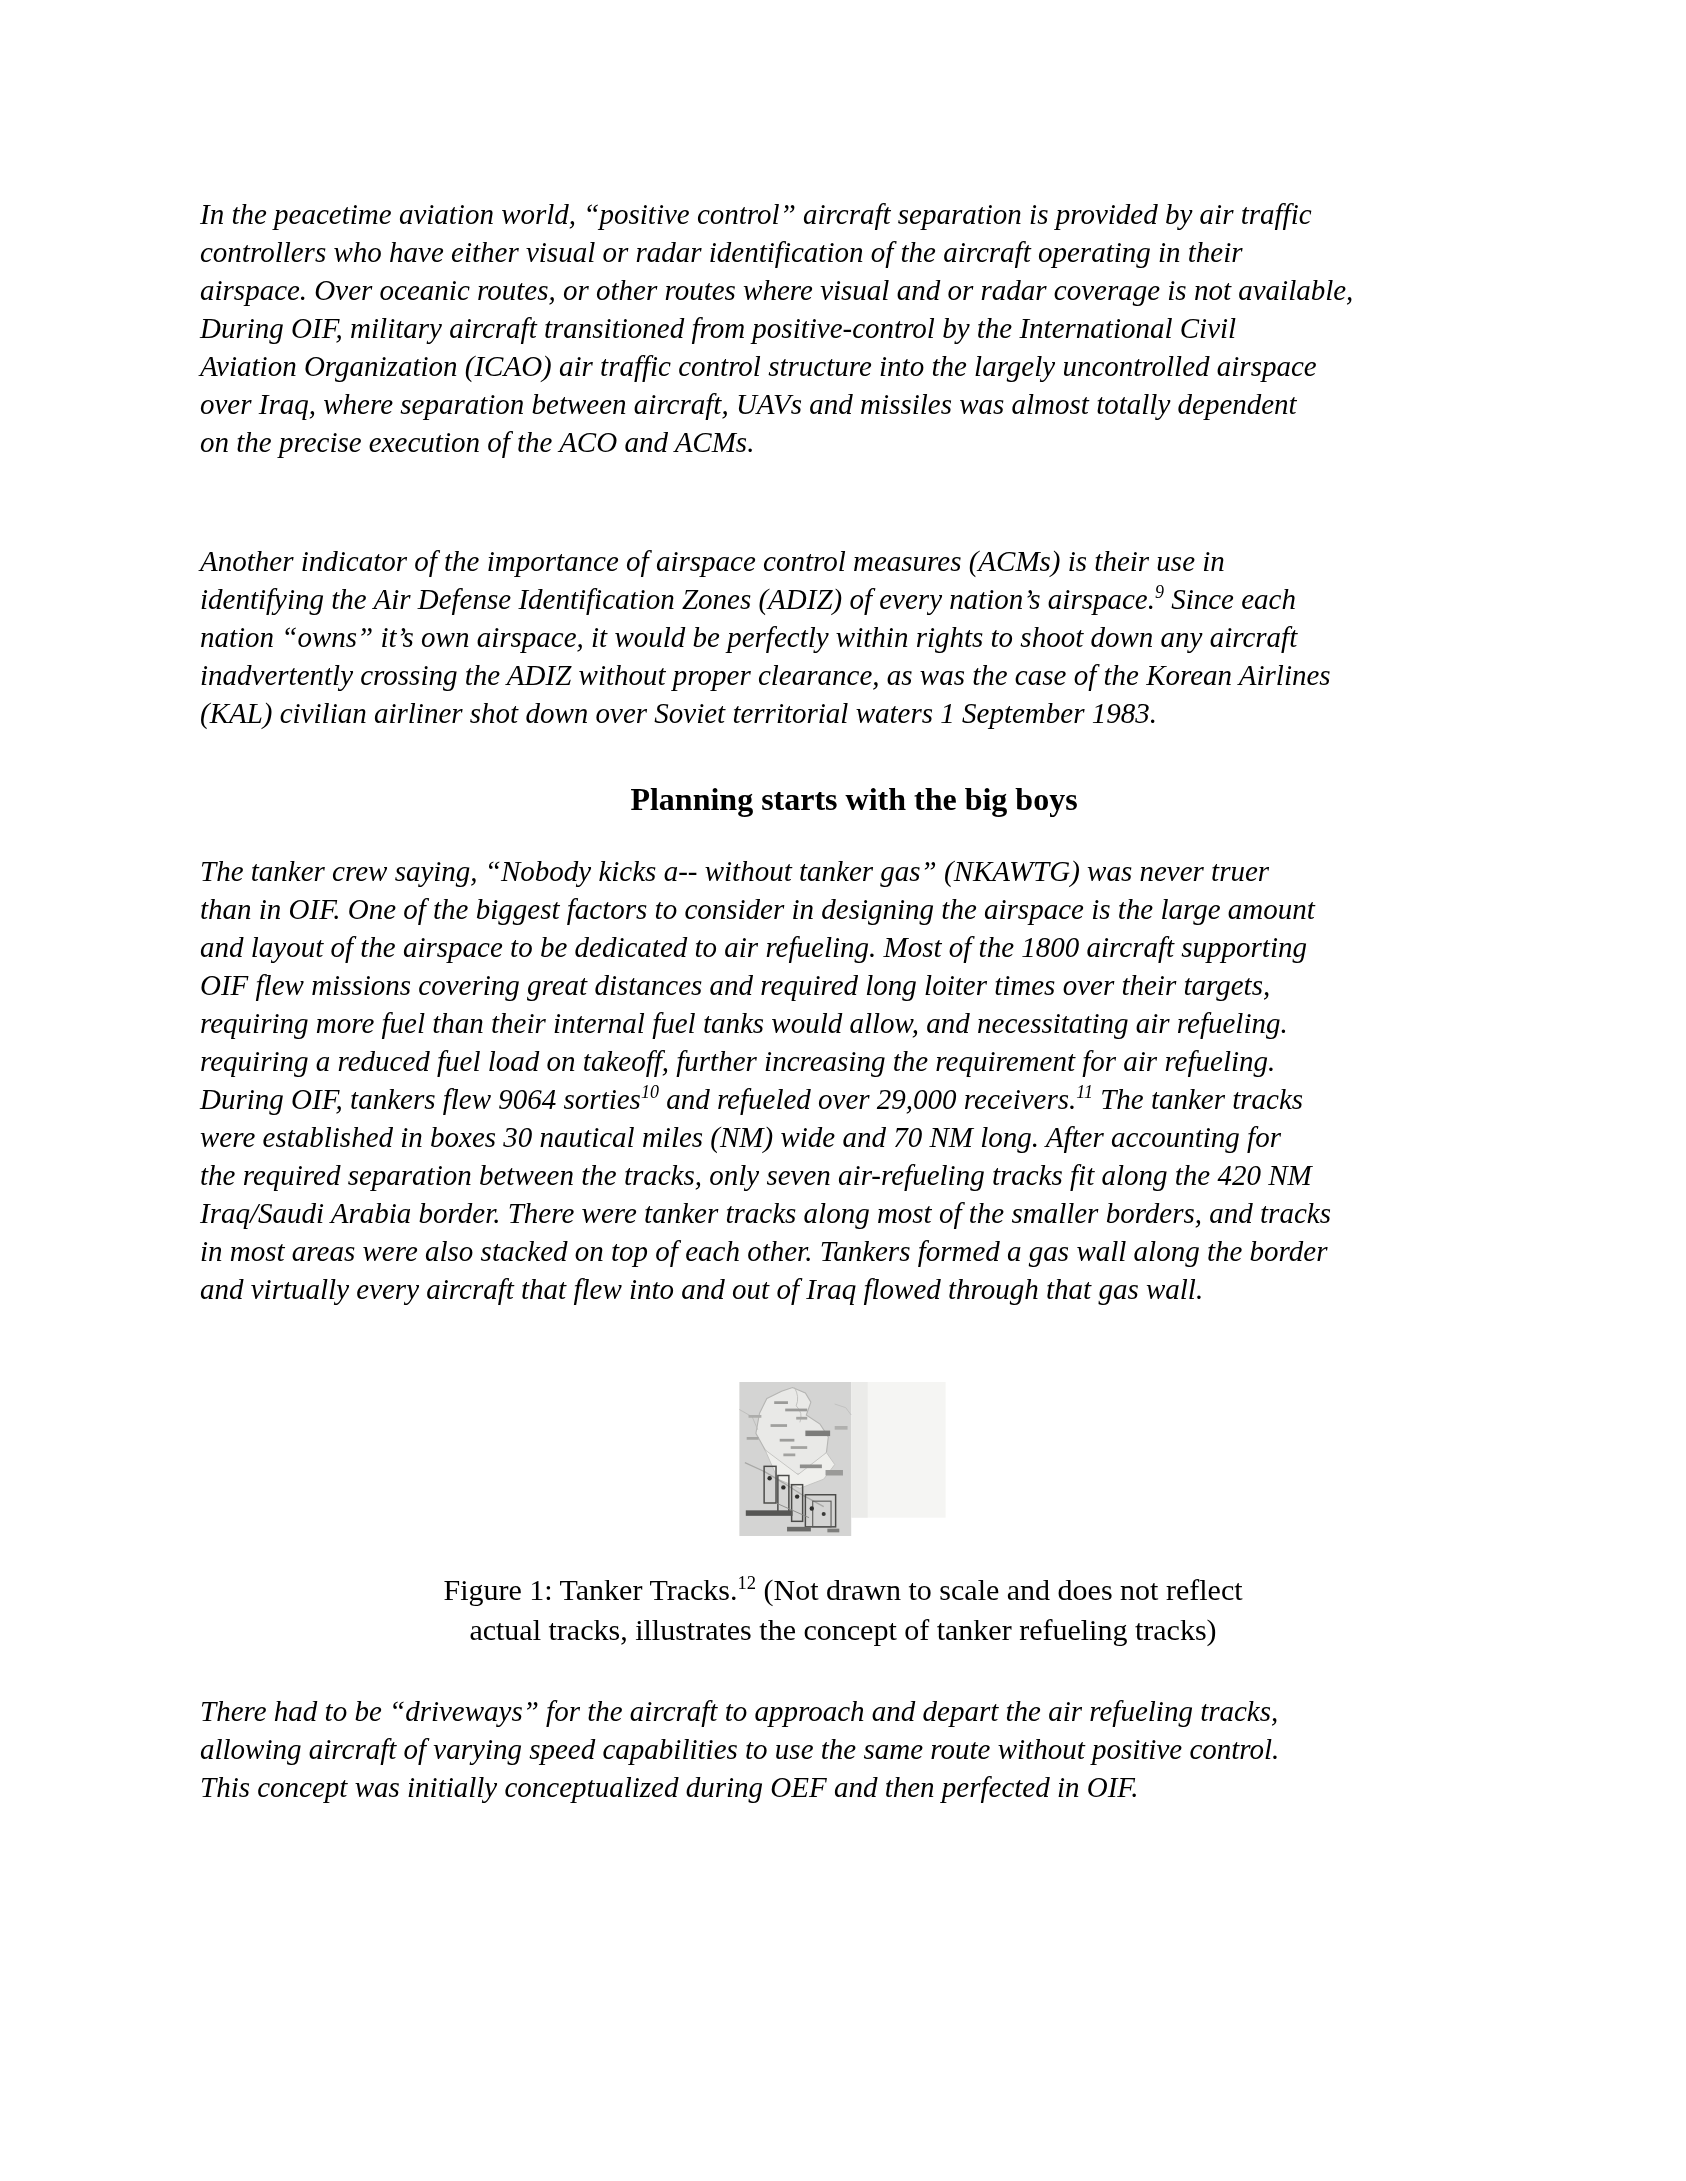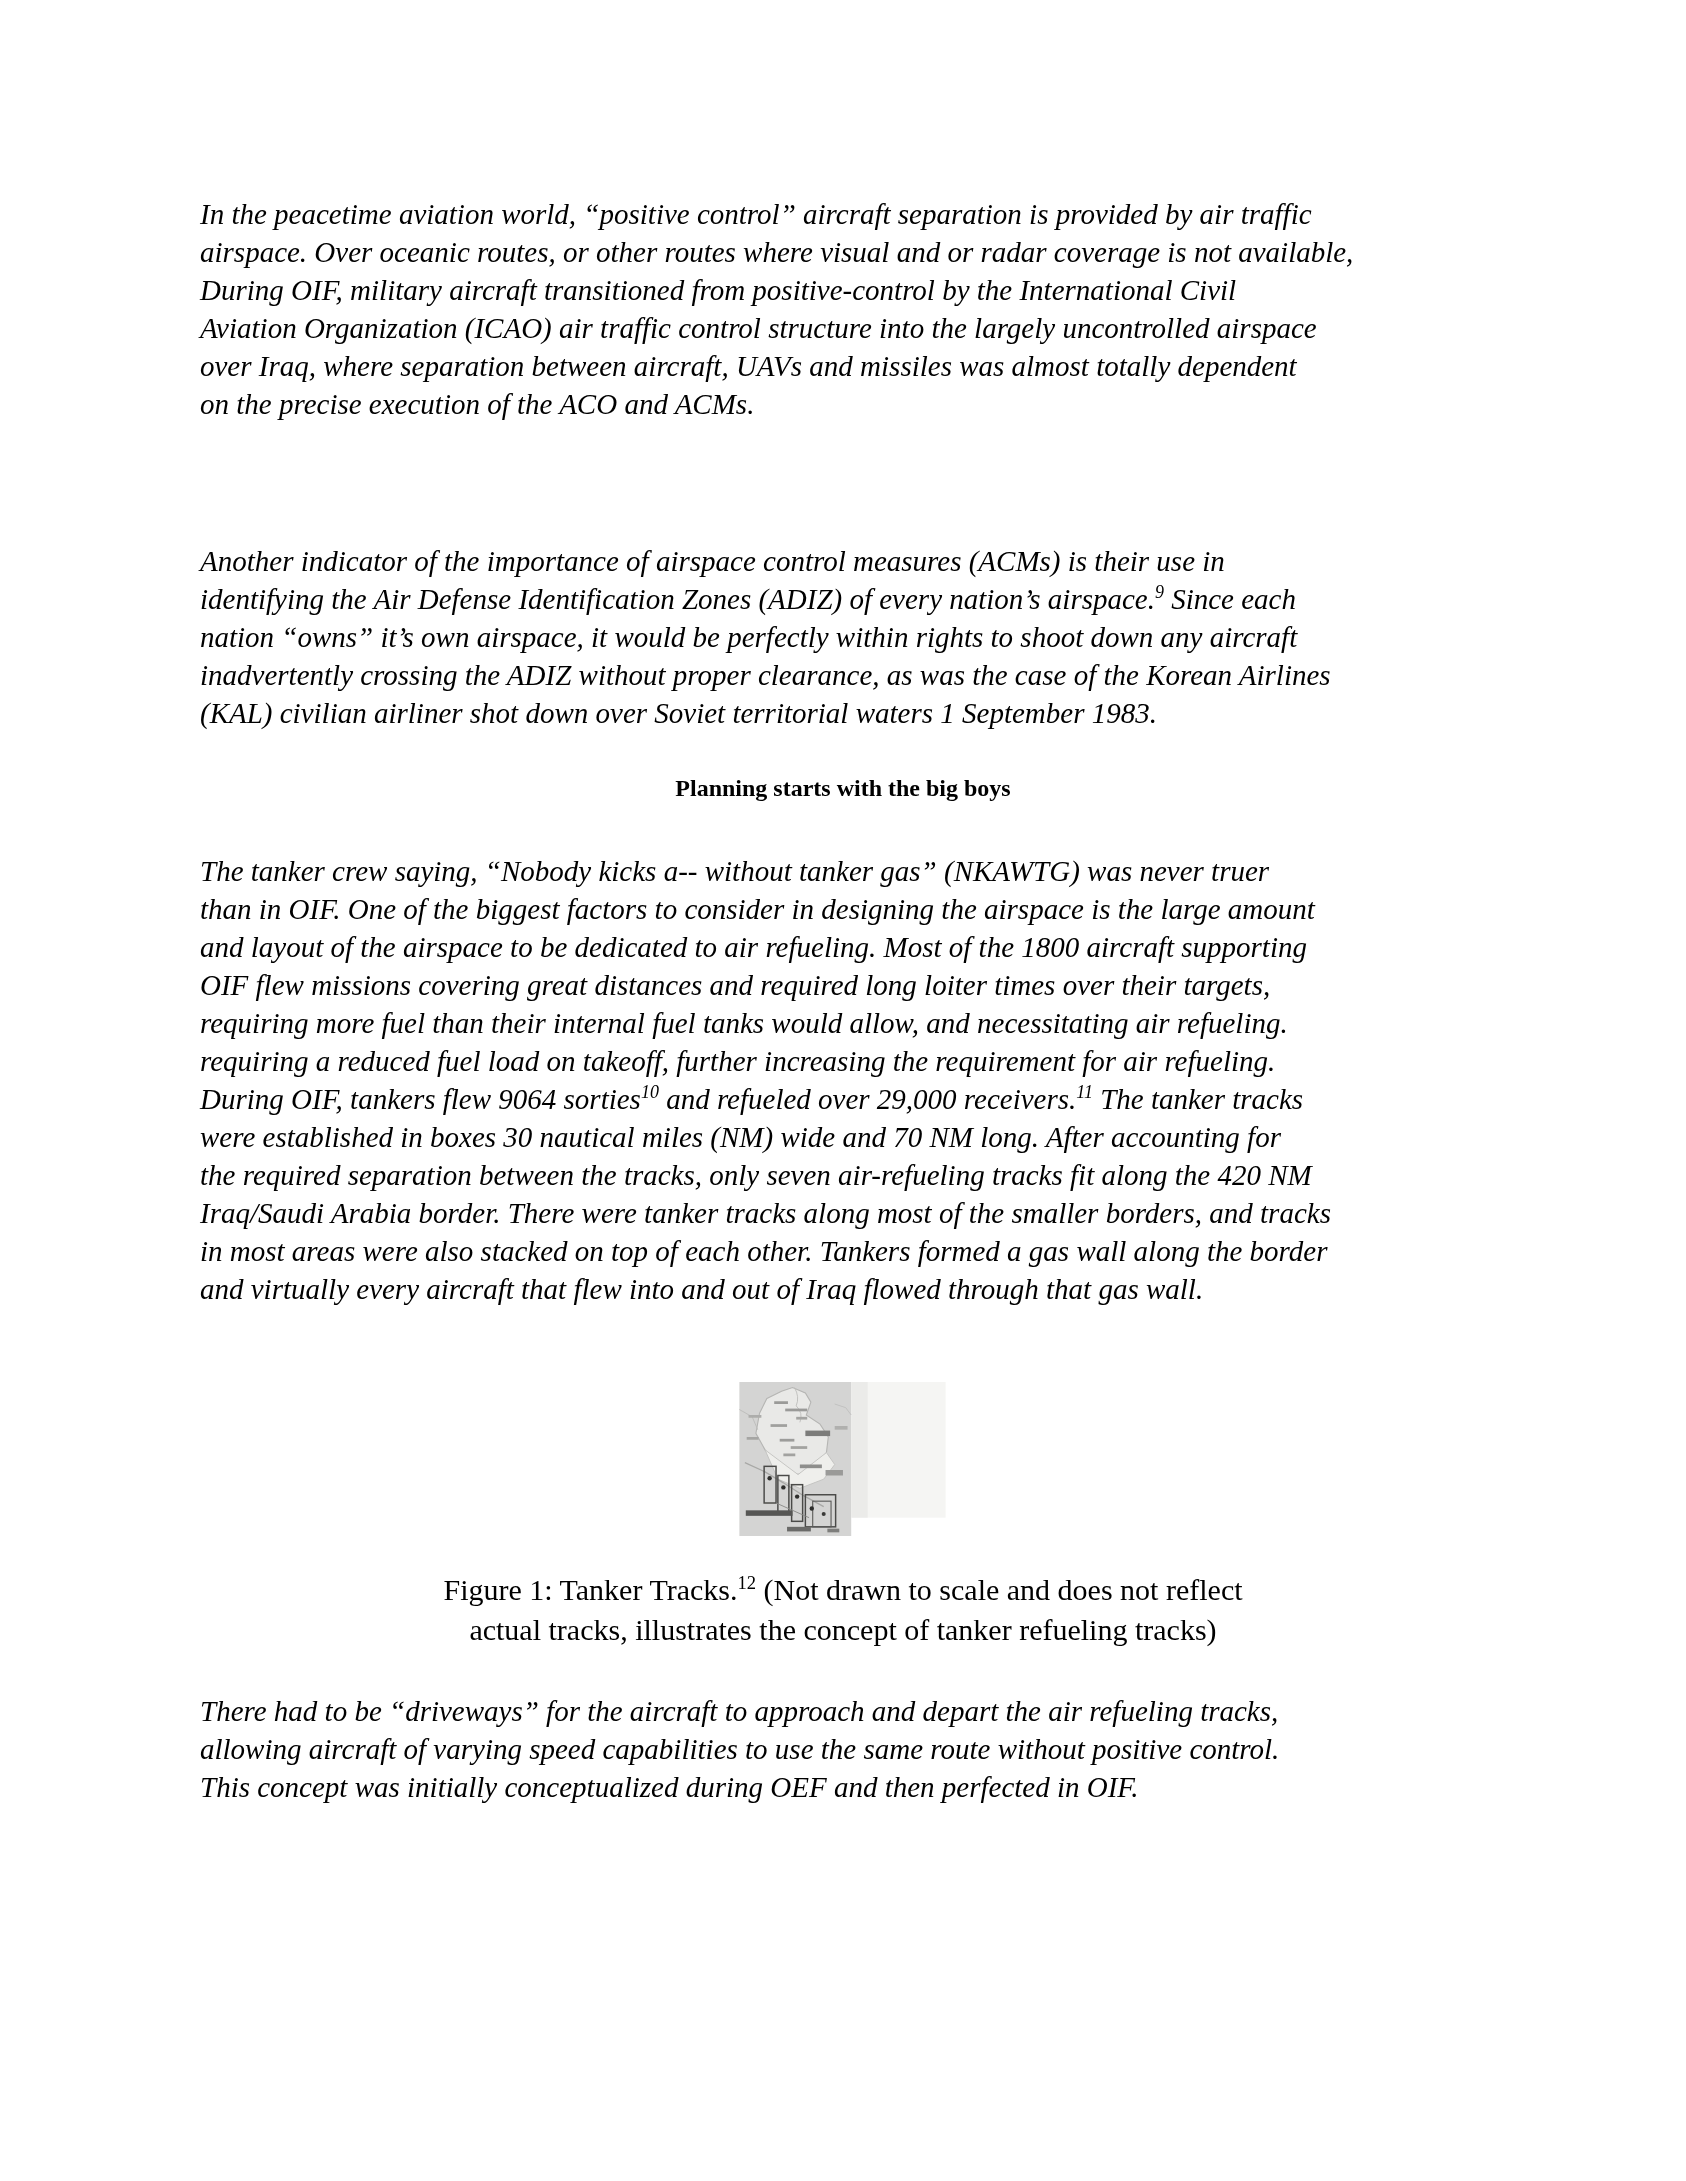--- a/index.html
+++ b/index.html
@@ -12,39 +12,40 @@
     overflow:hidden;
   }
   .para{
     position:absolute;left:200px;width:1304px;
     font-size:29px;line-height:38px;font-style:italic;
   }
   .tline{white-space:nowrap;}
   sup{font-size:0.62em;line-height:0;vertical-align:super;}
   .heading{
     position:absolute;left:200px;width:1286px;top:769px;
-    margin:0;text-align:center;
-    font-size:24px;font-weight:bold;line-height:38px;
+    margin:11px;text-align:center;
+    font-size:32px;font-weight:bold;line-height:38px;
   }
   .caption{
     position:absolute;left:200px;width:1286px;top:1570px;
     text-align:center;font-weight:normal;
     font-size:30px;line-height:40px;
   }
   .figwrap{
     position:absolute;left:739px;top:1382px;width:207px;height:154px;
   }
 </style>
 </head>
 <body>
 
 <div class="page">
 
   <div class="para" style="top:195px">
       <div class="tline">In the peacetime aviation world, “positive control” aircraft separation is provided by air traffic</div>
+      <div class="tline">controllers who have either visual or radar identification of the aircraft operating in their</div>
       <div class="tline">airspace. Over oceanic routes, or other routes where visual and or radar coverage is not available,</div>
       <div class="tline">During OIF, military aircraft transitioned from positive-control by the International Civil</div>
       <div class="tline">Aviation Organization (ICAO) air traffic control structure into the largely uncontrolled airspace</div>
       <div class="tline">over Iraq, where separation between aircraft, UAVs and missiles was almost totally dependent</div>
       <div class="tline">on the precise execution of the ACO and ACMs.</div>
     </div>
 
   <div class="para" style="top:542px">
       <div class="tline">Another indicator of the importance of airspace control measures (ACMs) is their use in</div>
       <div class="tline">identifying the Air Defense Identification Zones (ADIZ) of every nation’s airspace.<sup>9</sup> Since each</div>

